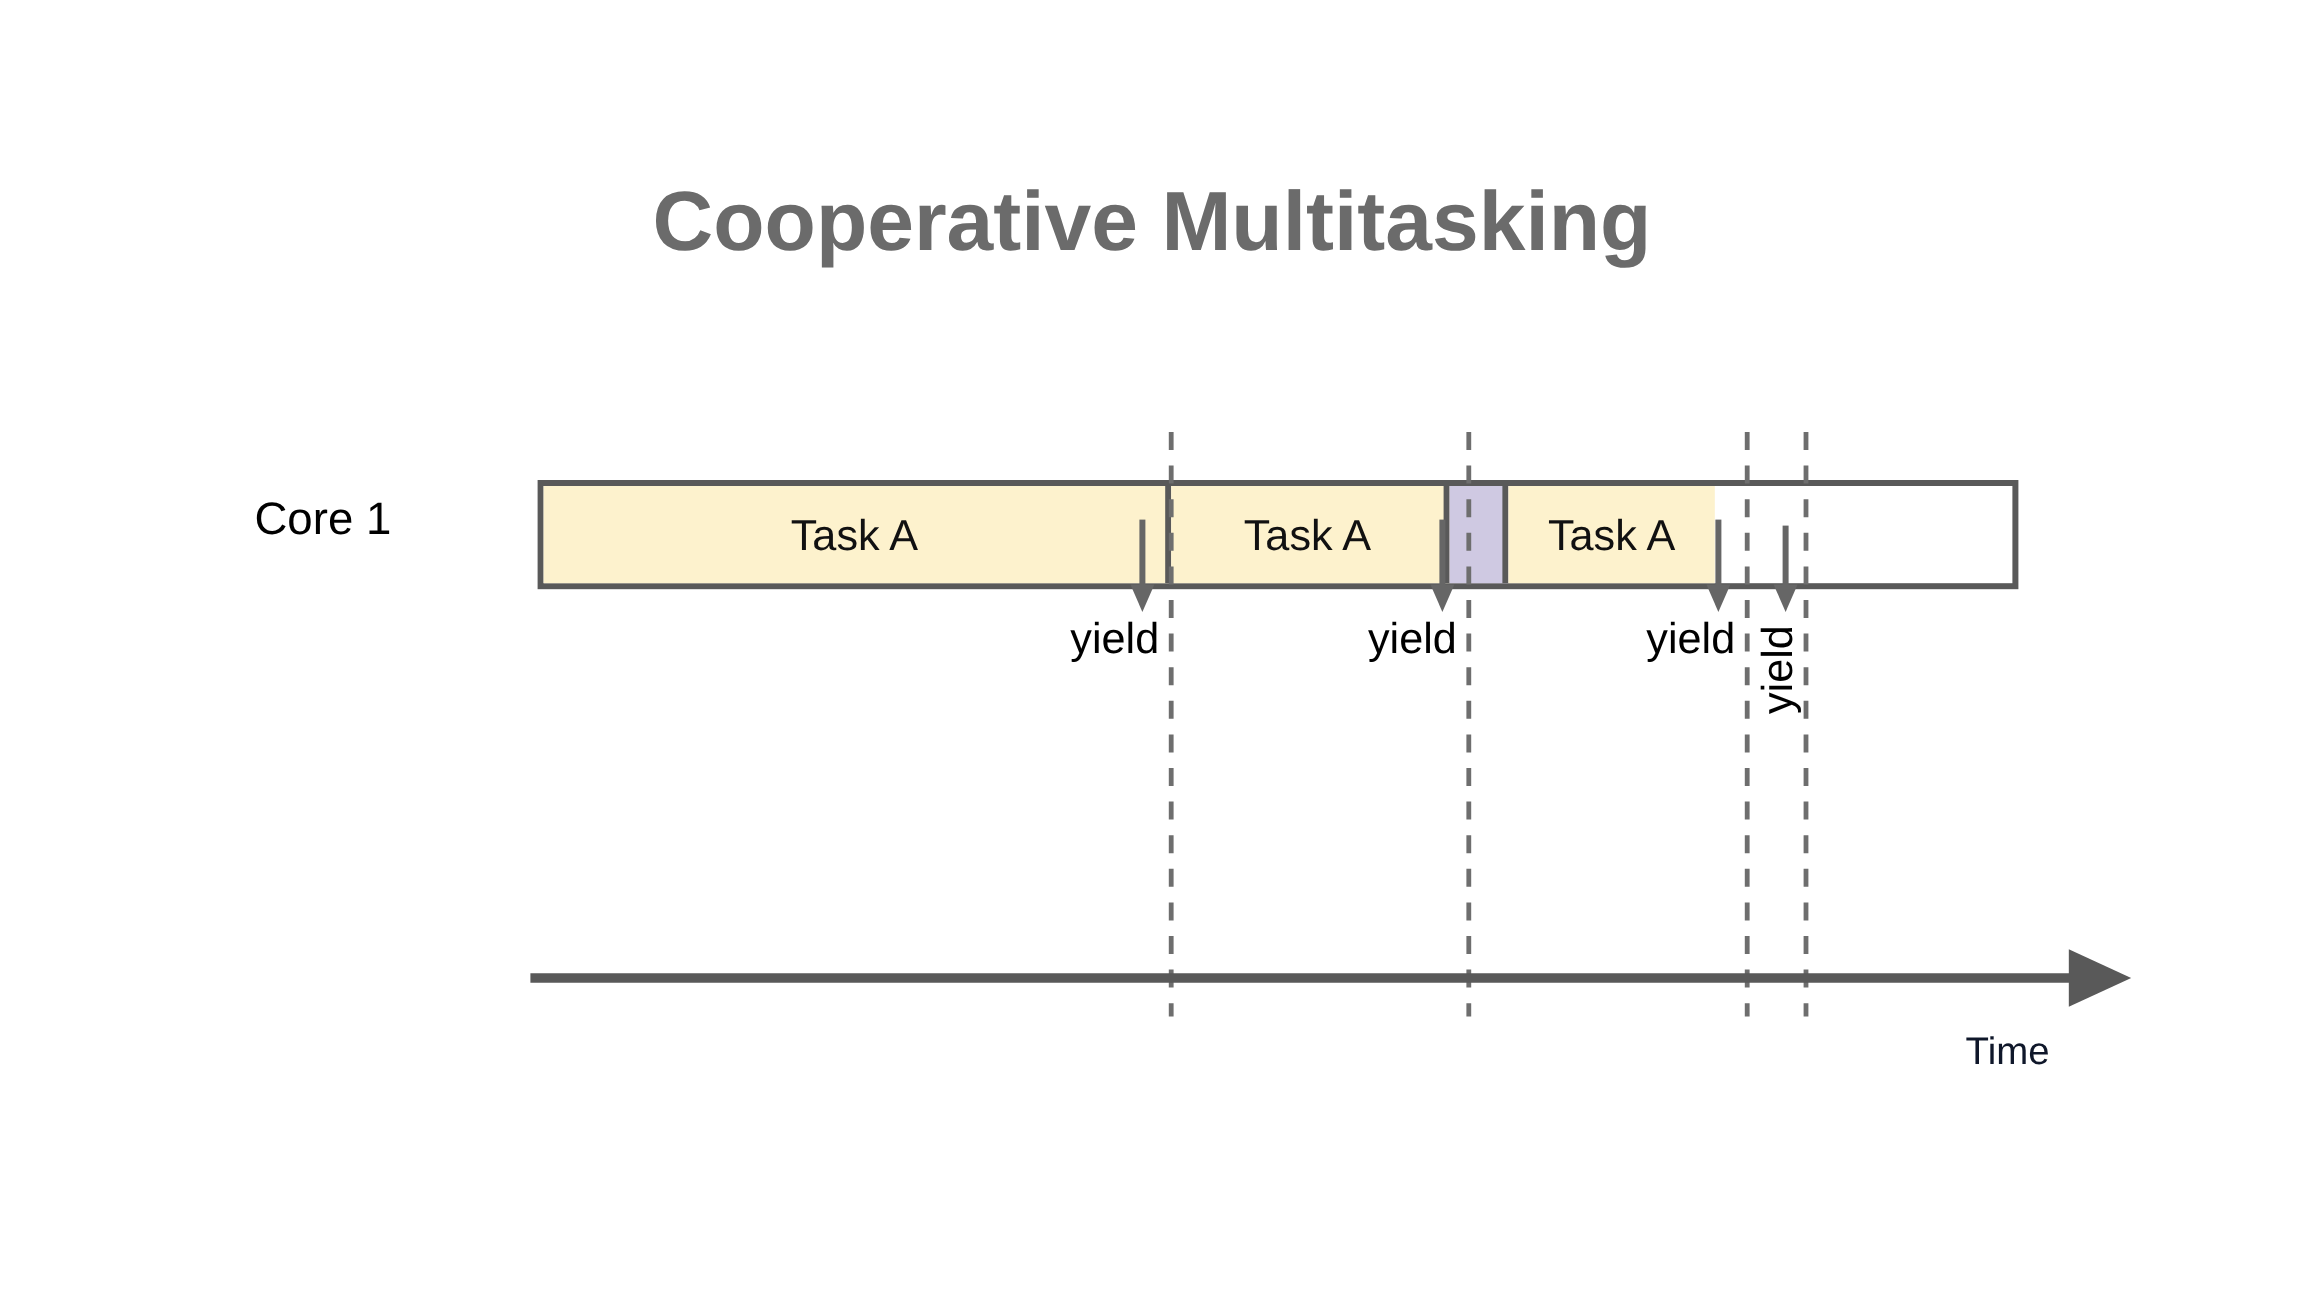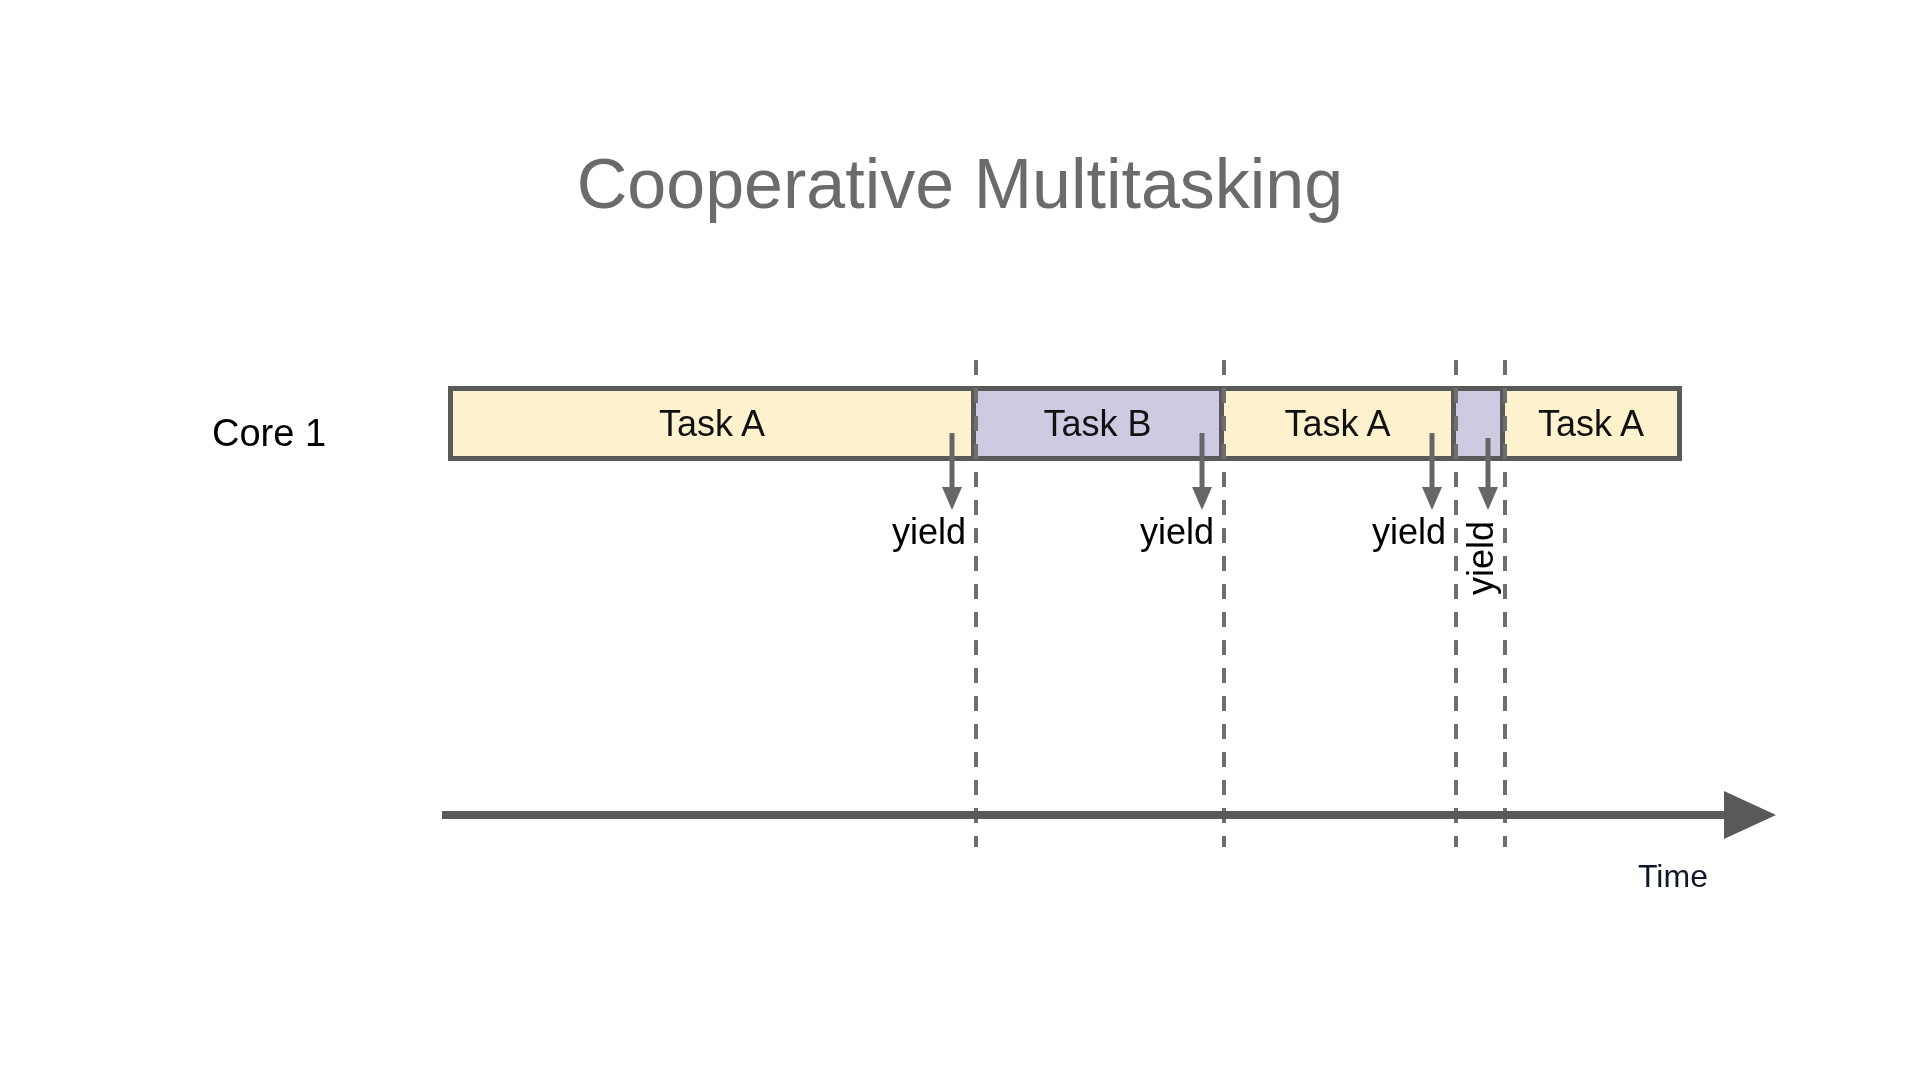--- a/index.html
+++ b/index.html
@@ -8,28 +8,28 @@
     font-family:"Liberation Sans", sans-serif; overflow:hidden;
   }
   .title {
     position:absolute; left:0; top:36px; width:1920px;
     text-align:center; font-size:78px; color:var(--title_text,#000);
     font-weight:400; line-height:1.1;
   }
   .subtitle {
     position:absolute; left:0; top:146px; width:1920px;
     text-align:center; font-size:70px; color:var(--subtitle_text,#6b6b6b);
-    font-weight:400; line-height:1.1;
+    font-weight:700; line-height:1.1;
   }
   .core-label {
     position:absolute; left:212px; top:414px; font-size:38px;
     color:#000; line-height:1;
   }
   .bar {
-    position:absolute; left:448px; top:386px; width:1234px; height:75px;
+    position:absolute; left:448px; top:400px; width:1234px; height:91px;
     border:5px solid var(--outline,#595959); box-sizing:border-box;
     display:flex; background:#fff;align-items:center;
   }
   .seg {
     height:100%; box-sizing:border-box; display:flex;
     align-items:center; justify-content:center;
     font-size:36px; color:#111; white-space:nowrap; overflow:hidden;
   }
   .seg.divider { border-right:5px solid var(--outline,#595959); }
   .seg.task-a { background:var(--task_a_fill,#FDF2CD); }
@@ -51,21 +51,20 @@
 <body>
 
 <div class="slide">
 
   <div class="subtitle">Cooperative Multitasking</div>
 
   <div class="core-label">Core 1</div>
 
   <div class="bar">
     <div class="seg task-a divider" style="width:523px">Task A</div>
-    <div class="seg task-b divider" style="width:248px">Task B</div>
     <div class="seg task-a divider" style="width:232px">Task A</div>
     <div class="seg task-b divider" style="width:49px"></div>
     <div class="seg task-a" style="width:172px">Task A</div>
   </div>
 
   <svg class="overlay" width="1920" height="1080" viewBox="0 0 1920 1080">
 
     <g stroke="var(--dash_line,#6e6e6e)" stroke-width="4" stroke-dasharray="15 13" fill="none">
       <line x1="976" y1="360" x2="976" y2="847"></line>
       <line x1="1224" y1="360" x2="1224" y2="847"></line>

